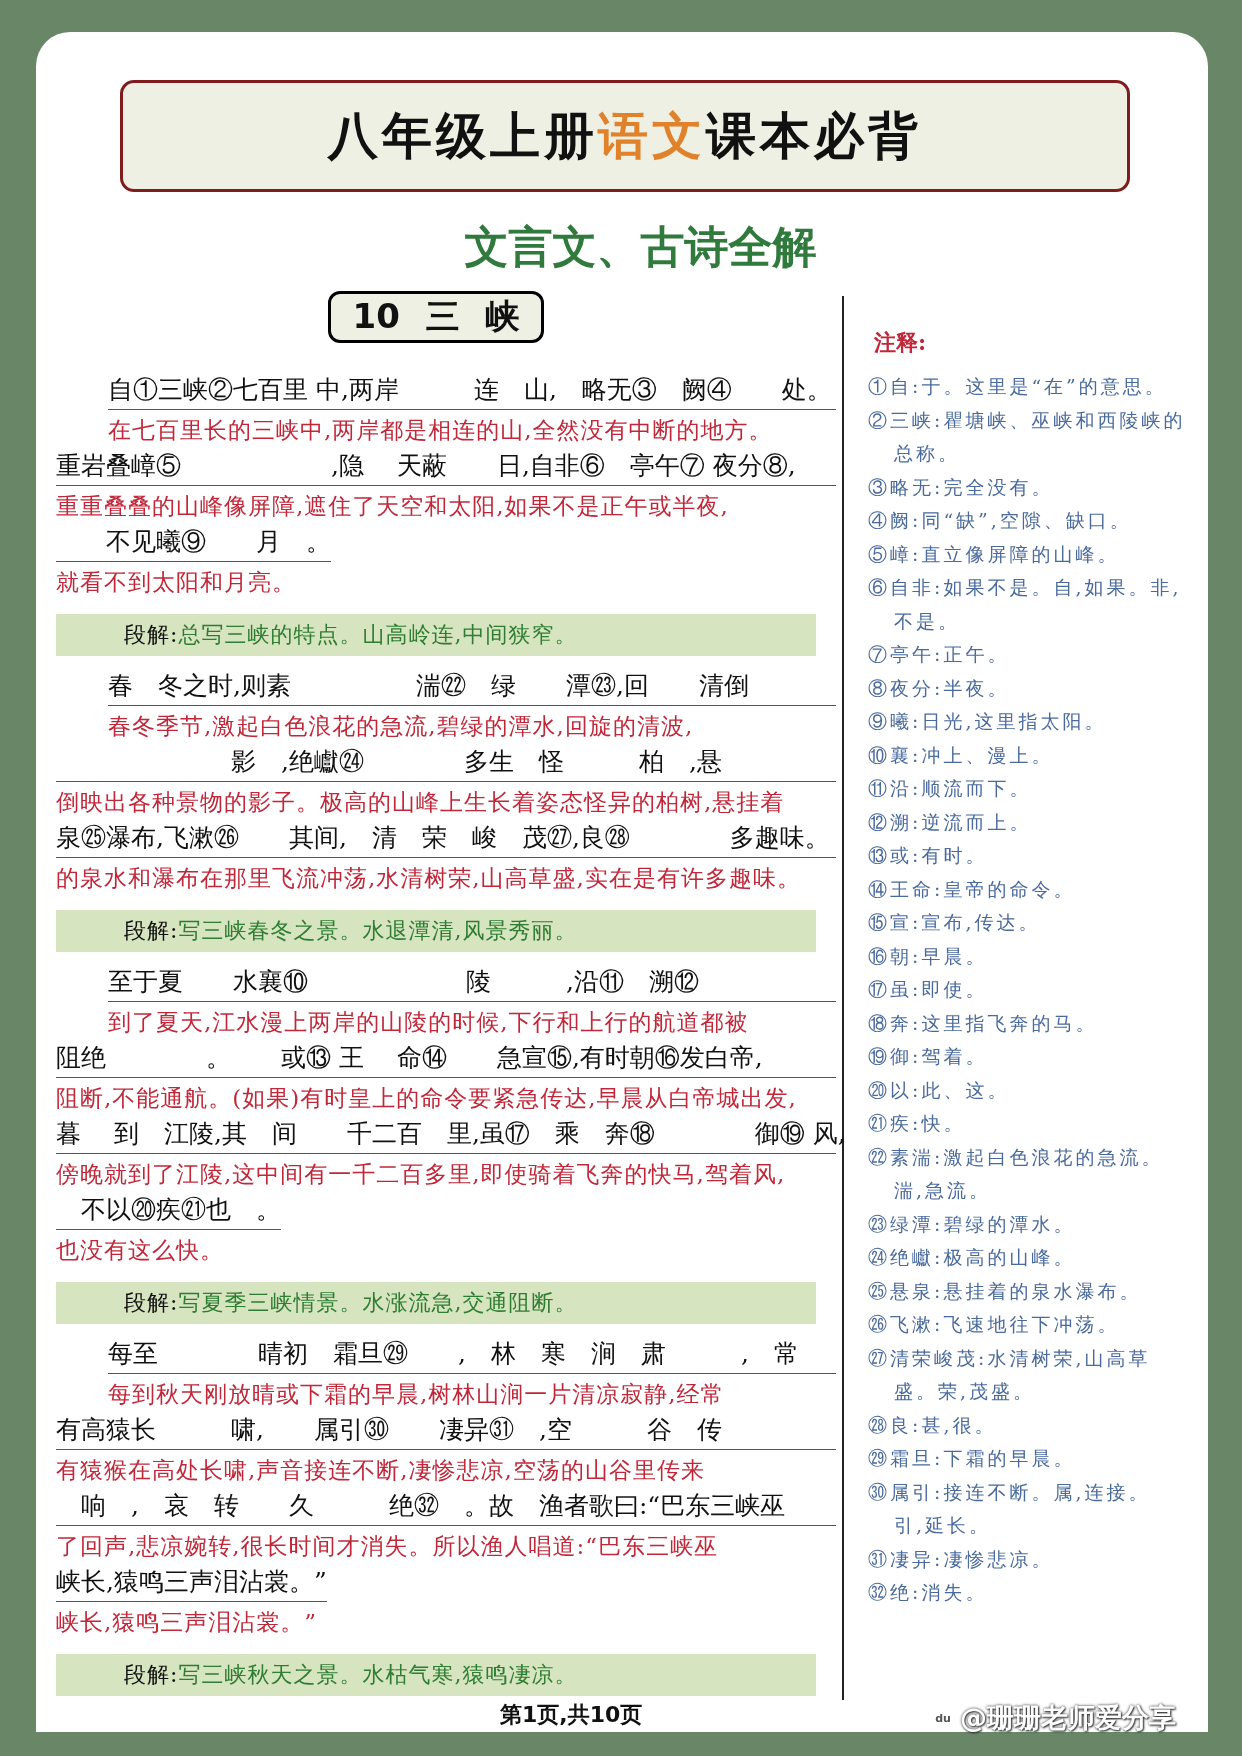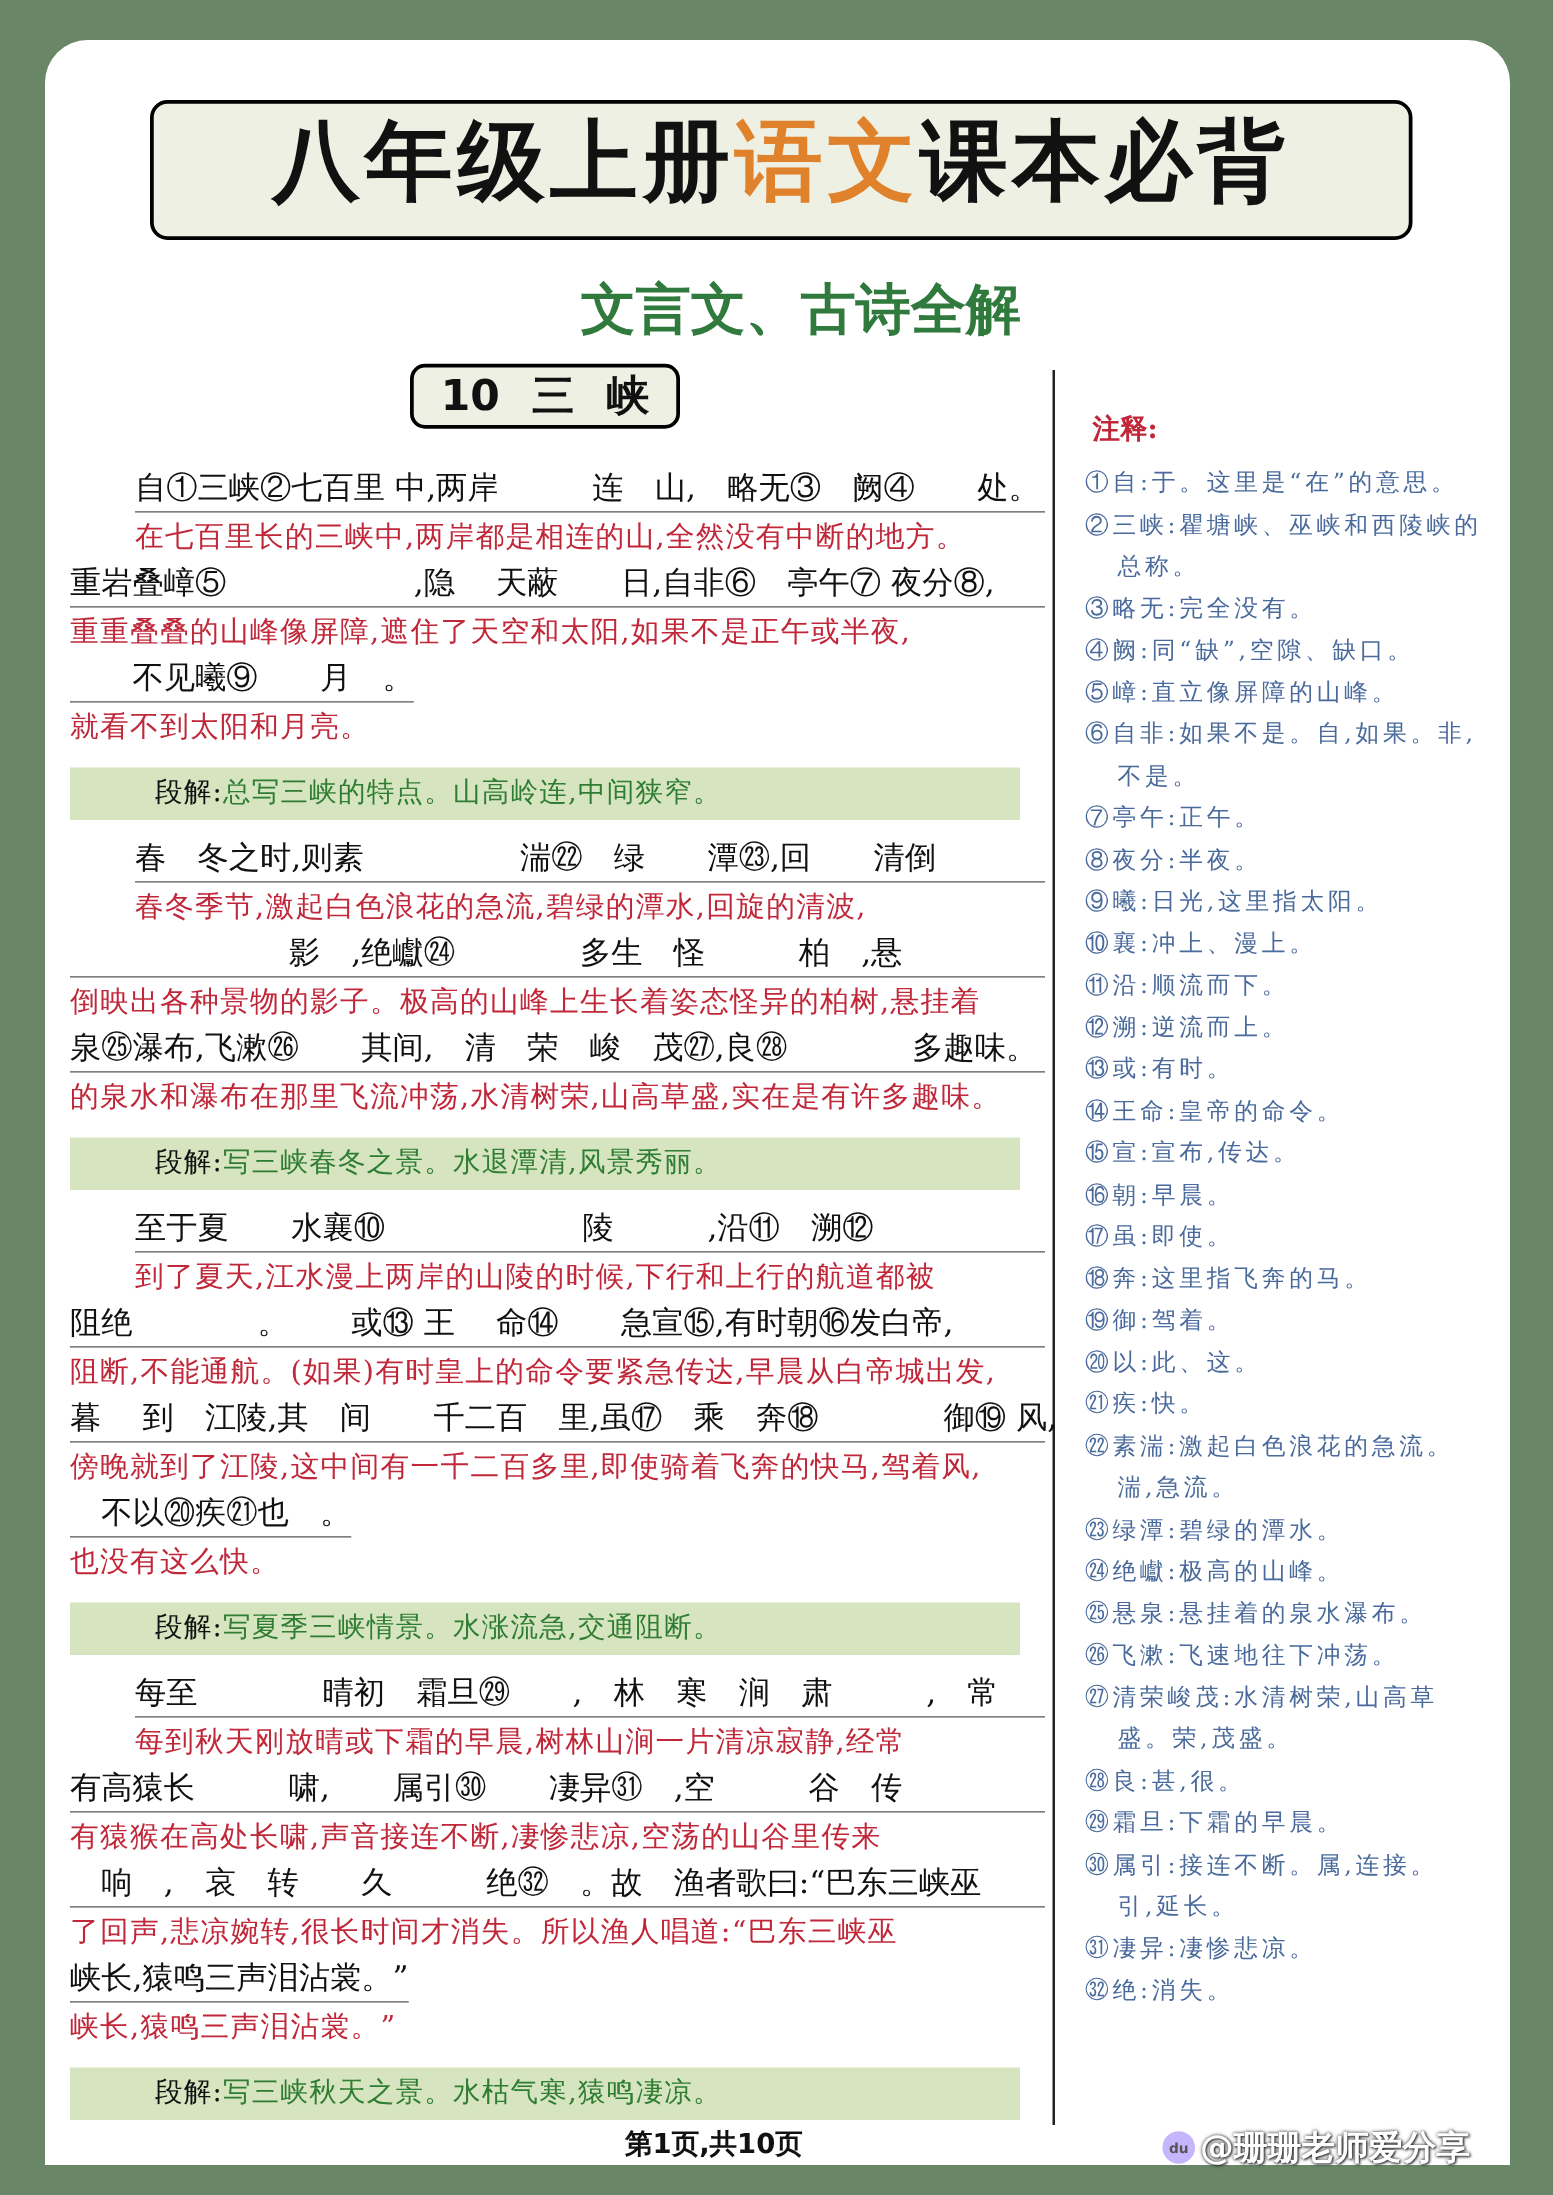--- a/index.html
+++ b/index.html
@@ -15,25 +15,25 @@
     left: 36px; top: 32px;
     width: 1172px; height: 1700px;
     background: #ffffff;
     border-radius: 34px 34px 0 0;
   }
   .title-box {
     position: absolute;
     left: 120px; top: 80px;
     width: 1010px; height: 112px;
     background: #eef0e4;
-    border: 3px solid #000000;
+    border: 3px solid #7f1d1d;
     border-radius: 14px;
-    display: flex; align-items: flex-start; justify-content: center;
+    display: flex; align-items: center; justify-content: center;
     font-family: "DejaVu Serif", serif;
-    font-size: 70px; font-weight: bold;
+    font-size: 50px; font-weight: bold;
     letter-spacing: 4px;
     color: #111;
   }
   .title-box .accent { color: #e0812b; }
   .subtitle {
     position: absolute;
     left: 0; width: 1242px; top: 218px;
     text-align: center;
     font-family: "DejaVu Sans", sans-serif;
     font-size: 44px; font-weight: bold;
@@ -116,21 +116,21 @@
     position: absolute;
     left: 930px; top: 1700px;
     font-family: "DejaVu Sans", sans-serif;
     font-size: 27px; font-weight: bold;
     color: #ffffff;
     text-shadow: 0 0 3px #333, 1px 1px 2px #333;
     display: flex; align-items: center; gap: 4px;
   }
   .paw {
     width: 26px; height: 26px; border-radius: 50%;
-    background: #c4b5fd; color: #555; font-size: 11px;
+    background: #ffffff; color: #555; font-size: 11px;
     display: inline-flex; align-items: center; justify-content: center;
     text-shadow: none;
   }
 </style>
 </head>
 <body>
 
 <div class="sheet"></div>
 
 <div class="title-box">

